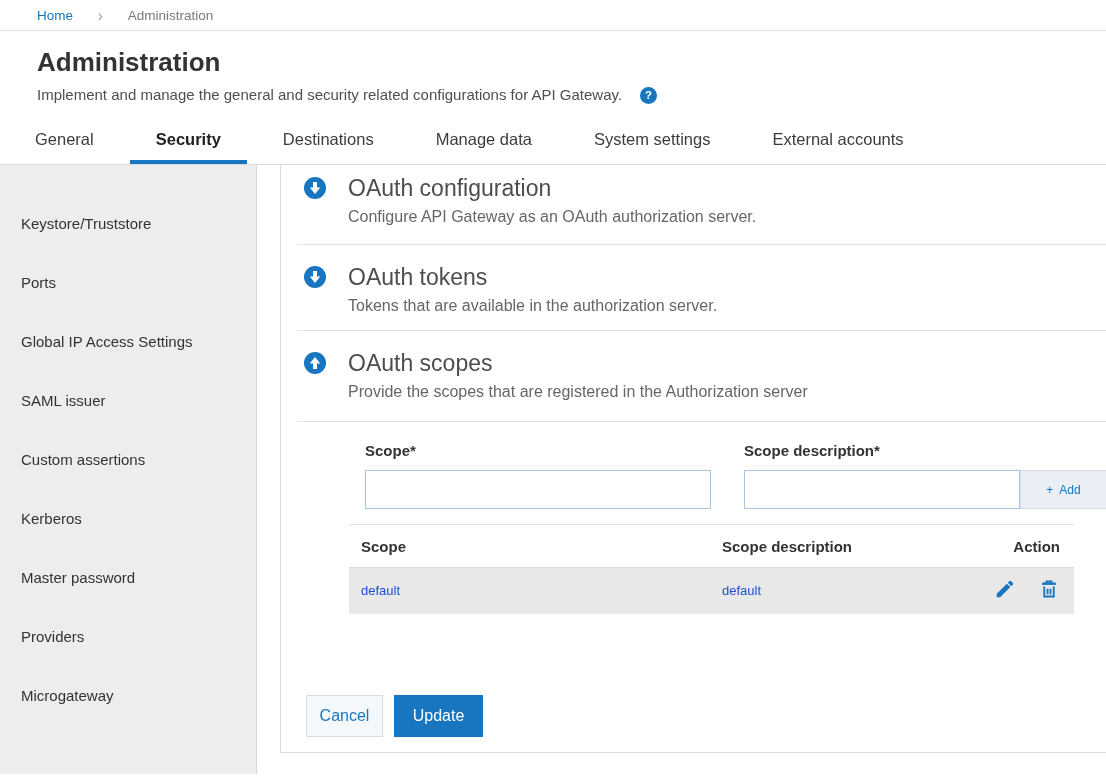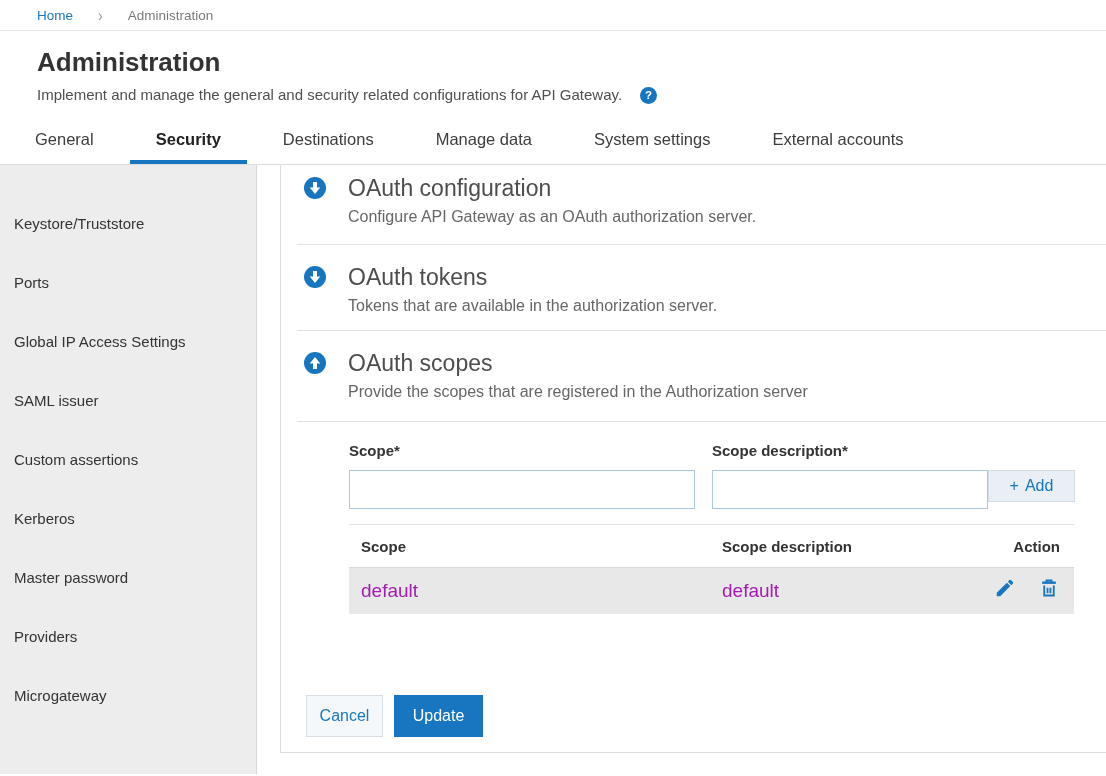--- a/index.html
+++ b/index.html
@@ -25,56 +25,56 @@
   .tabs { display:flex; gap:10px; padding-left:9px; margin-top:15px;
           border-bottom:1px solid #dcdcdc; height:46px; }
   .tab { padding:0 26px; font-size:16.5px; color:#3c3c3c; cursor:pointer;
          display:flex; align-items:center; border-bottom:4px solid transparent; }
   .tab.active { font-weight:700; color:#222; border-bottom-color:#1776bf; }
 
   
   .body-row { display:flex; height:609px; }
   .sidebar { width:257px; flex-shrink:0; background:#ededed; border-right:1px solid #d8d8d8;
              padding-top:29px; }
-  .side-item { height:59px; display:flex; align-items:center; padding-left:14px;
+  .side-item { height:59px; display:flex; align-items:center; padding-left:21px;
                font-size:15px; color:#333; cursor:pointer; }
   .side-item.selected { background:#fff; box-shadow:inset 6px 0 0 #1776bf; }
   .gutter { width:23px; flex-shrink:0; }
   .content-panel { flex:1; border-left:1px solid #ddd; border-bottom:1px solid #ddd; height:588px; }
 
   
   .section { display:flex; padding:20px 0 0 23px; }
   .section.first { padding-top:11px; height:79px; }
   .section.second { height:85px; }
   .section.third { height:90px; }
   .section-icon { width:22px; height:22px; flex-shrink:0; margin-top:1px; cursor:pointer; }
   .section-text { margin-left:22px; }
   .section-title { font-size:23px; font-weight:400; color:#4d4d4d; margin:0 0 7px; line-height:25px; }
   .section-desc { font-size:16px; color:#666; margin:0; line-height:17px; }
   .divider { border-top:1px solid #e2e2e2; margin-left:16px; }
 
   
   .form-row { display:flex; margin:20px 33px 0 68px; }
-  .field { margin-right:17px; }
+  .field { margin-right:17px;margin-left:16px; }
   .field-scope { width:346px; }
   .field label { display:block; font-size:15px; font-weight:700; color:#333; margin-bottom:11px; }
   .text-input { height:39px; border:1px solid #a9c7e0; width:100%; font-size:15px;
                 padding:0 10px; background:#fff; outline:none; }
   .input-with-btn { display:flex; }
   .input-with-btn .text-input { width:276px; }
-  .add-btn { width:87px; height:32px; background:#e9eff4; border:1px solid #d3dde5;
-             color:#1776bf; font-size:16px; cursor:pointer; }
+  .add-btn { width:87px; height:39px; background:#e9eff4; border:1px solid #d3dde5;
+             color:#1776bf; font-size:12px; cursor:pointer; }
   .add-btn .plus { margin-right:6px; }
 
   
   .scopes-table { margin:15px 0 8px 68px; width:725px; border-collapse:collapse; table-layout:fixed; }
   .scopes-table th { text-align:left; font-size:15px; font-weight:700; color:#333;
                      height:43px; padding:0 12px; background:#fff;
                      border-top:1px solid #e0e0e0; border-bottom:1px solid #d9d9d9; }
-  .scopes-table td { font-size:19px; color:#a21caf; height:46px; padding:0 12px; background:#e8e8e8; }
+  .scopes-table td { font-size:13px; color:#1d4ed8; height:46px; padding:0 12px; background:#e8e8e8; }
   .col-scope { width:361px; } .col-desc { width:272px; } .col-action { width:92px; }
   th.action, td.action { text-align:right; padding-right:14px; }
   .action-icons { display:inline-flex; gap:22px; align-items:center; }
   .icon-btn { width:22px; height:22px; cursor:pointer; display:inline-block; }
 
   
   .footer-actions { margin:81px 0 0 25px; display:flex; gap:11px; }
   .btn { height:42px; font-size:16px; cursor:pointer; font-family:inherit; }
   .btn-cancel { width:77px; background:#f5f8fa; border:1px solid #d7dee4; color:#1776bf; }
   .btn-update { width:89px; background:#1776bf; border:1px solid #1776bf; color:#fff; }

